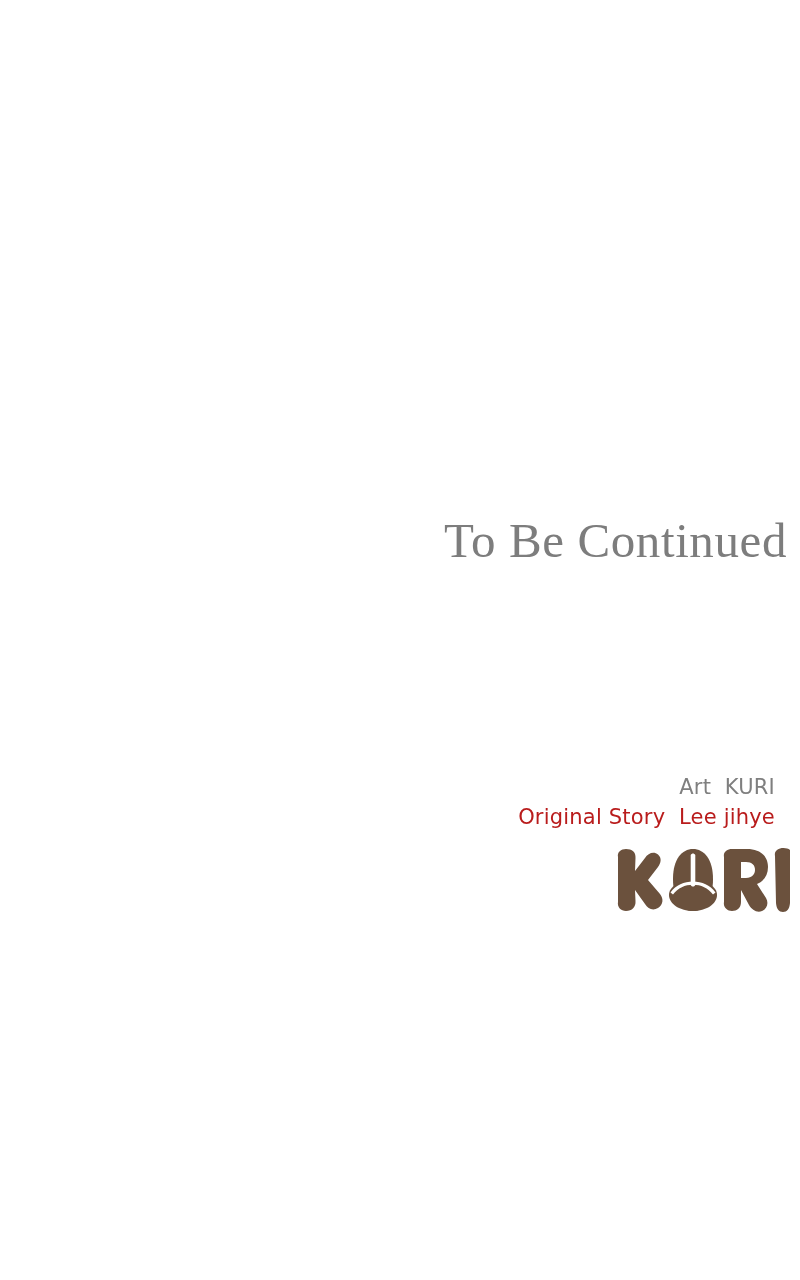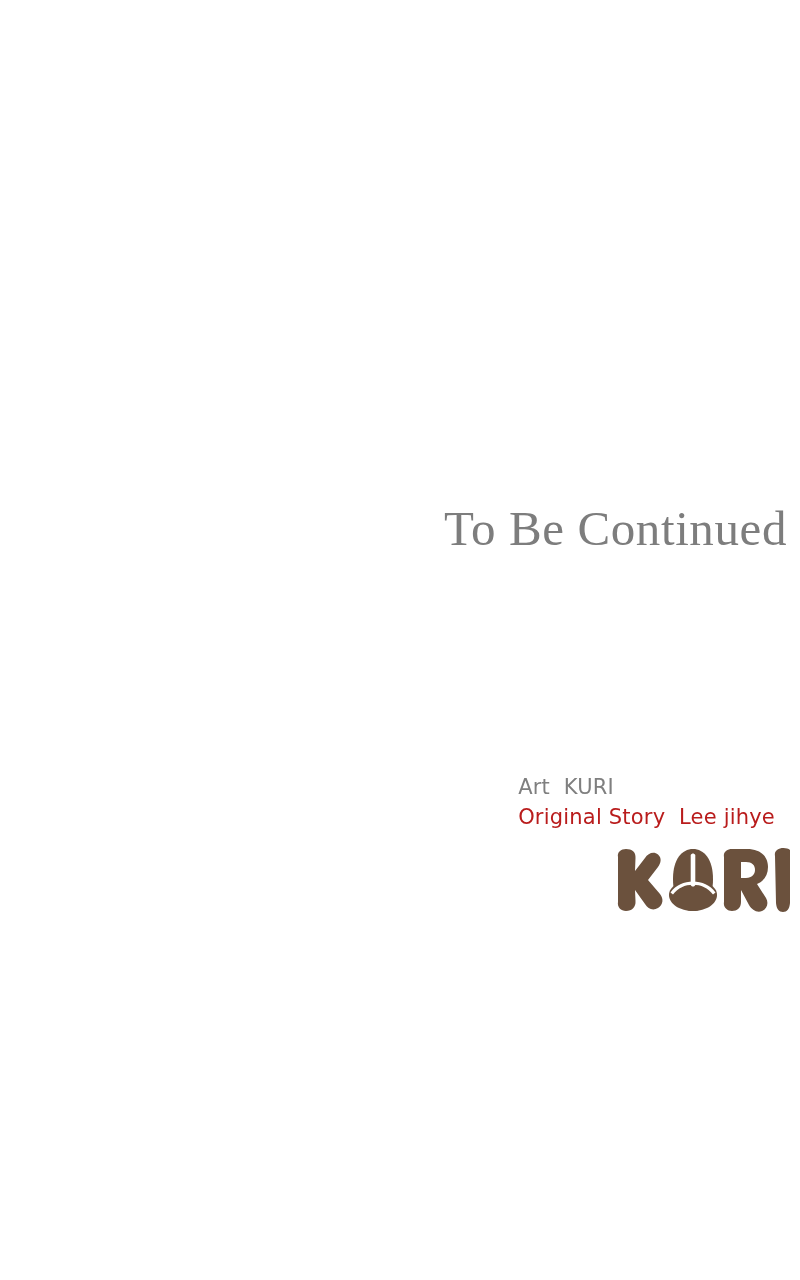--- a/index.html
+++ b/index.html
@@ -13,35 +13,36 @@
     height: 1280px;
     background: #ffffff;
     overflow: hidden;
     font-family: "Liberation Sans", sans-serif;
   }
 
   
   .tbc {
     position: absolute;
     right: 13px;
-    top: 504px;
+    top: 516px;
     font-family: "Liberation Serif", "DejaVu Serif", serif;
     font-size: 49px;
     font-weight: 400;
     line-height: 1.0;
     letter-spacing: 0.6px;
     color: #7d7d7d;
     white-space: pre;
   }
 
   
   .credits {
     position: absolute;
     right: 25px;
     top: 772px;
+    text-align: right;
     line-height: 30px;
   }
   .credit-line {
     font-family: "DejaVu Sans", "Liberation Sans", sans-serif;
     font-size: 21px;
     font-weight: 400;
     color: #7f7f7f;
     white-space: pre;
     letter-spacing: 0.2px;
   }

